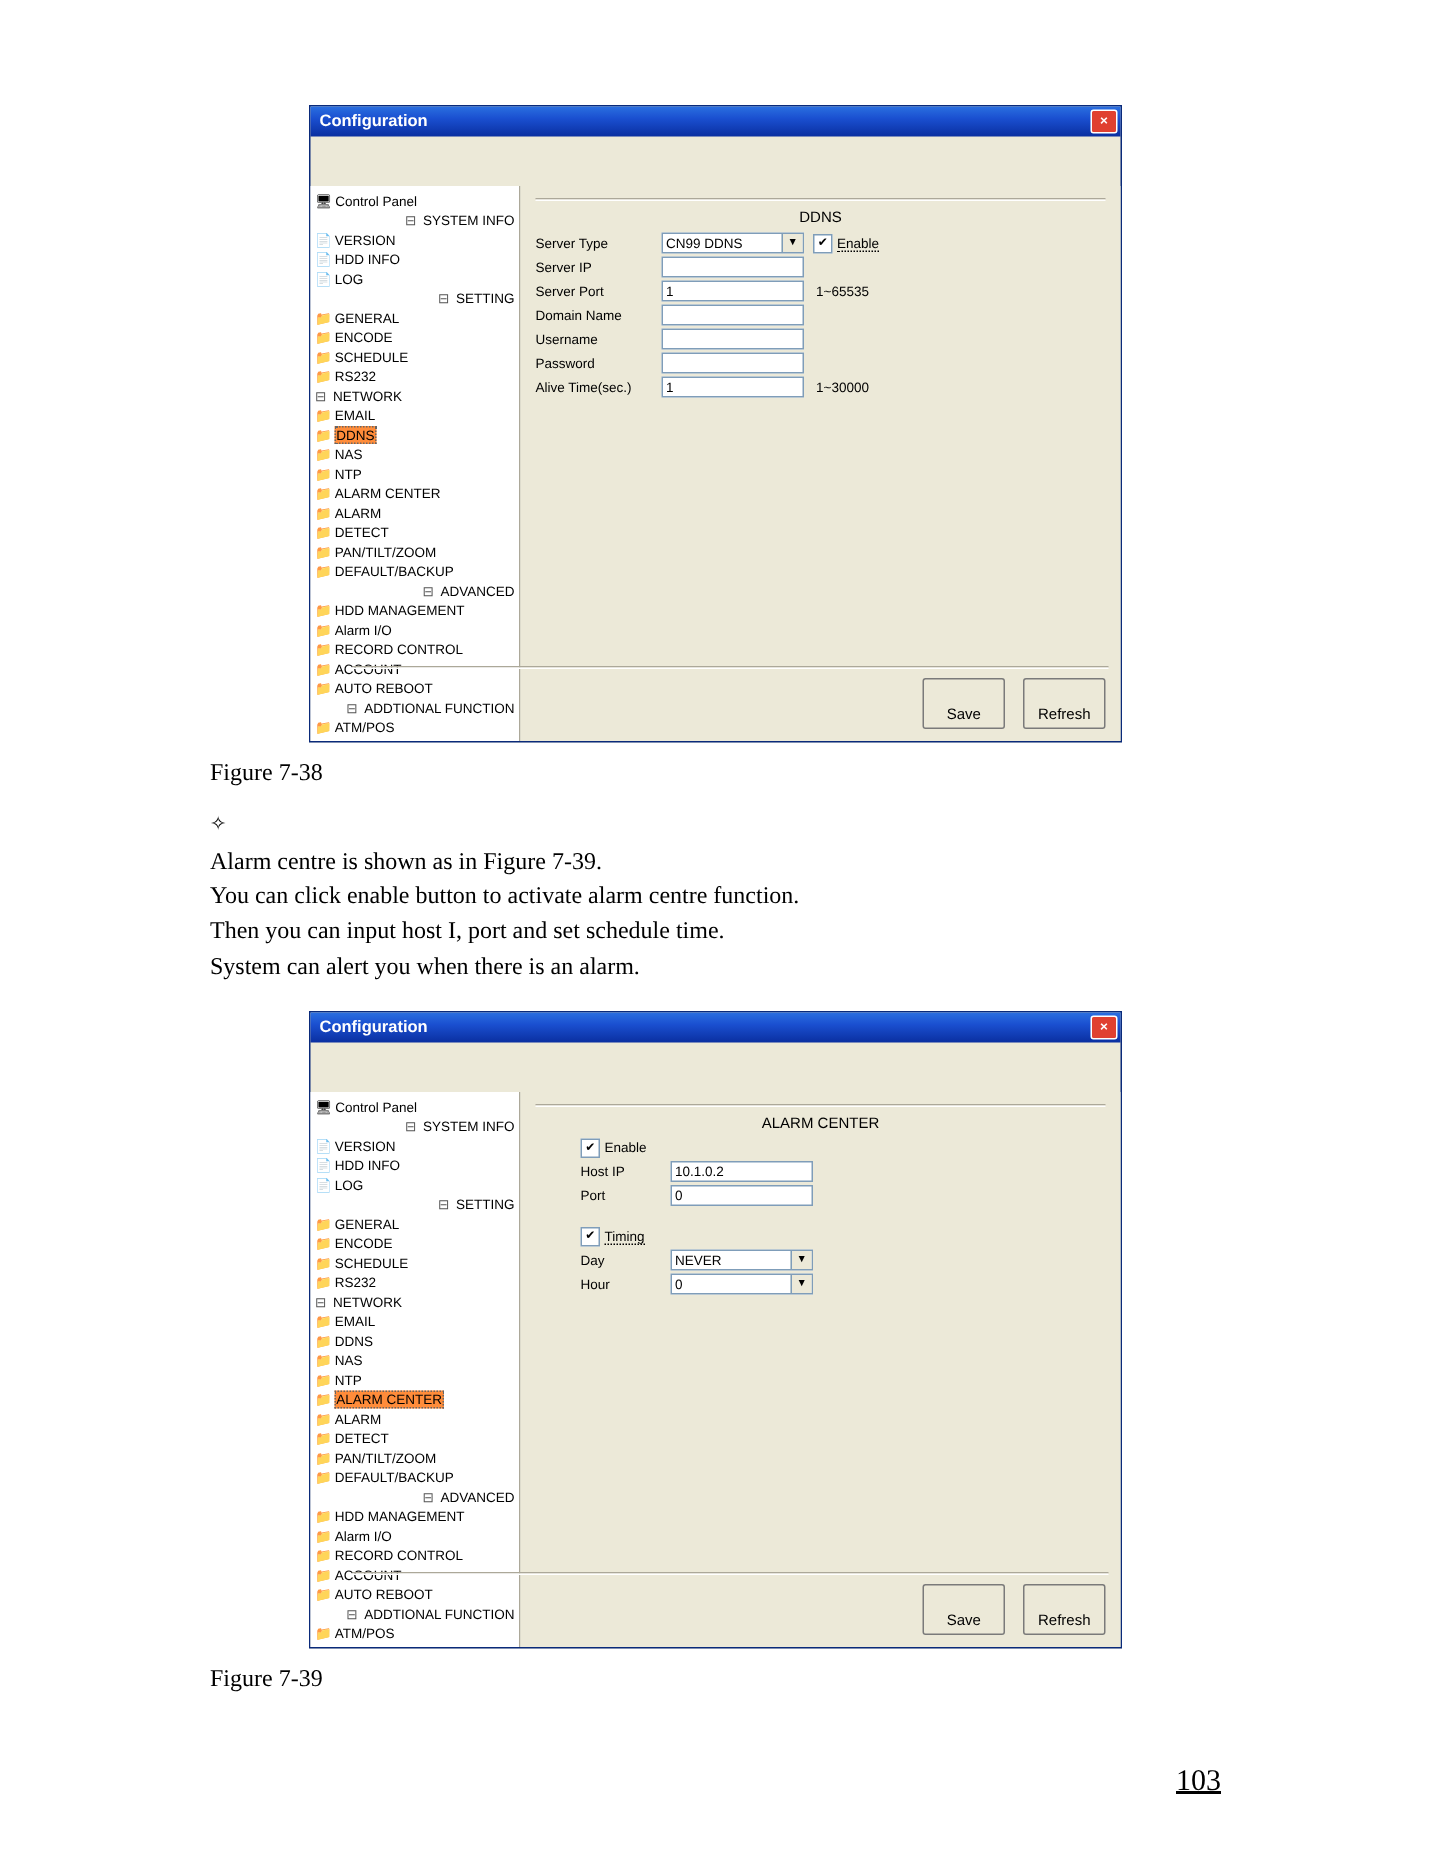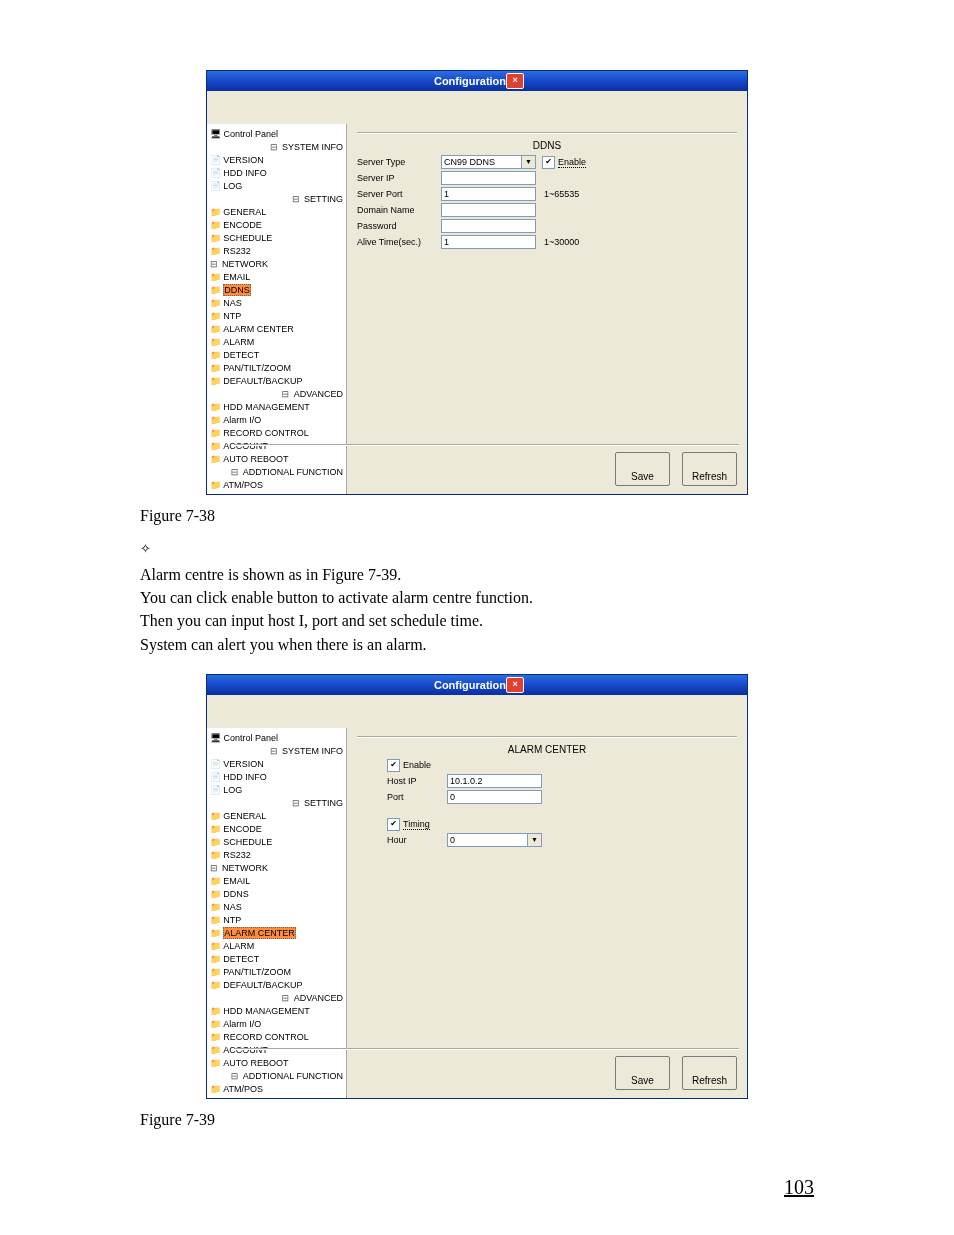--- a/index.html
+++ b/index.html
@@ -53,21 +53,21 @@
   }
   .titlebar {
     height: 20px;
     background: linear-gradient(to bottom, #2a6fe0 0%, #1a4fd0 40%, #0a2fa0 100%);
     color: #fff;
     font-weight: bold;
     font-size: 11px;
     display: flex;
     align-items: center;
     padding: 0 2px 0 6px;
-    justify-content: center;
+    justify-content: space-between;
   }
   .close-btn {
     width: 16px; height: 14px;
     background: #e04030;
     border: 1px solid #fff;
     color: #fff;
     font-size: 9px;
     line-height: 12px;
     text-align: center;
     font-weight: bold;
@@ -298,20 +298,24 @@
             <div class="row">
               <span class="lbl">Server Port</span>
               <input class="inp" value="1" style="">
               <span class="range-txt">1~65535</span>
             </div>
             <div class="row">
               <span class="lbl">Domain Name</span>
               <input class="inp" value="" style="">
             </div>
             <div class="row">
+              <span class="lbl">Username</span>
+              <input class="inp" value="" style="">
+            </div>
+            <div class="row">
               <span class="lbl">Password</span>
               <input class="inp" value="" style="">
             </div>
             <div class="row">
               <span class="lbl">Alive Time(sec.)</span>
               <input class="inp" value="1" style="">
               <span class="range-txt">1~30000</span>
             </div>
           </div>
 
@@ -383,20 +387,27 @@
             <div class="row" style="margin-left:30px;">
               <span class="lbl" style="width:60px;">Port</span>
               <input class="inp" value="0" style="">
             </div>
 
             <div class="row" style="margin-left:30px; margin-top:14px;">
               <div class="chk checked"></div>
               <span class="dotted">Timing</span>
             </div>
             <div class="row" style="margin-left:30px;">
+              <span class="lbl" style="width:60px;">Day</span>
+              <div class="sel-input">
+                <span>NEVER</span>
+                <span class="arr">▼</span>
+              </div>
+            </div>
+            <div class="row" style="margin-left:30px;">
               <span class="lbl" style="width:60px;">Hour</span>
               <div class="sel-input">
                 <span>0</span>
                 <span class="arr">▼</span>
               </div>
             </div>
           </div>
 
           <div class="btnbar">
             <div class="hr-above"></div>

